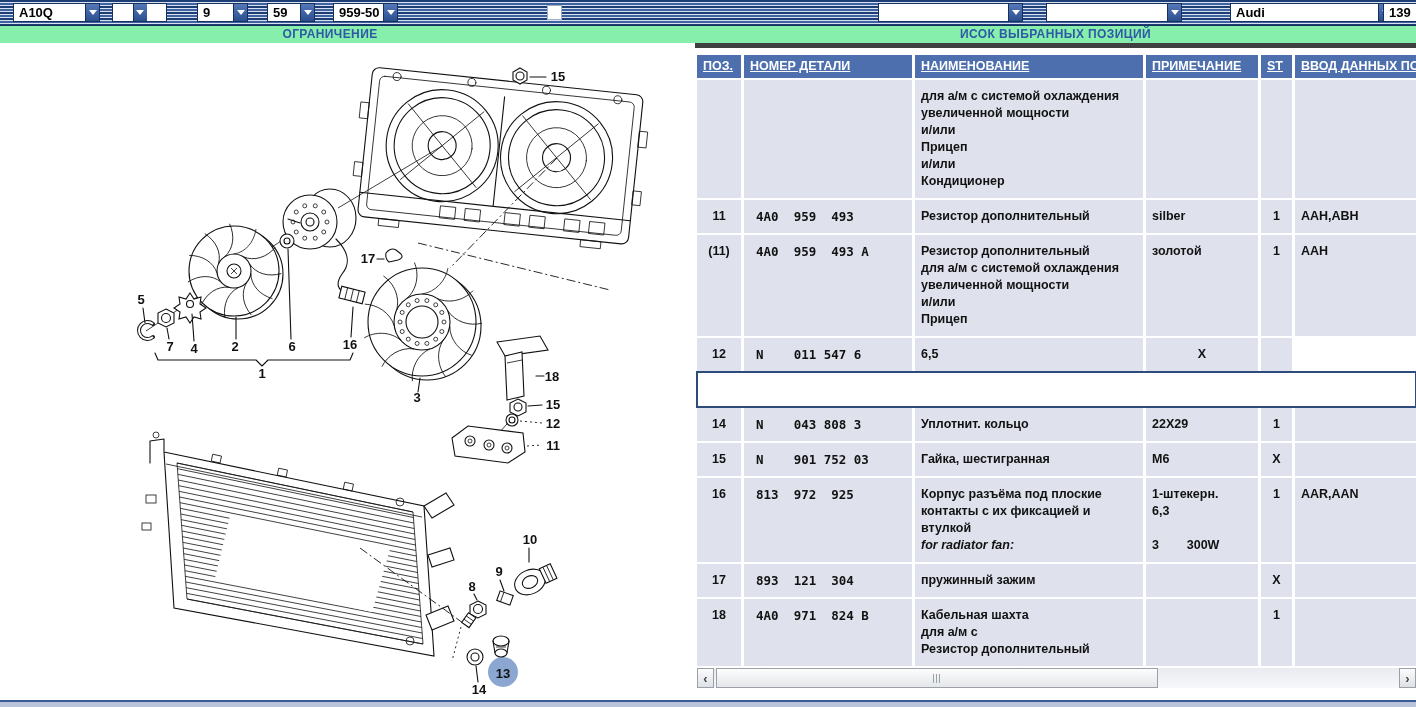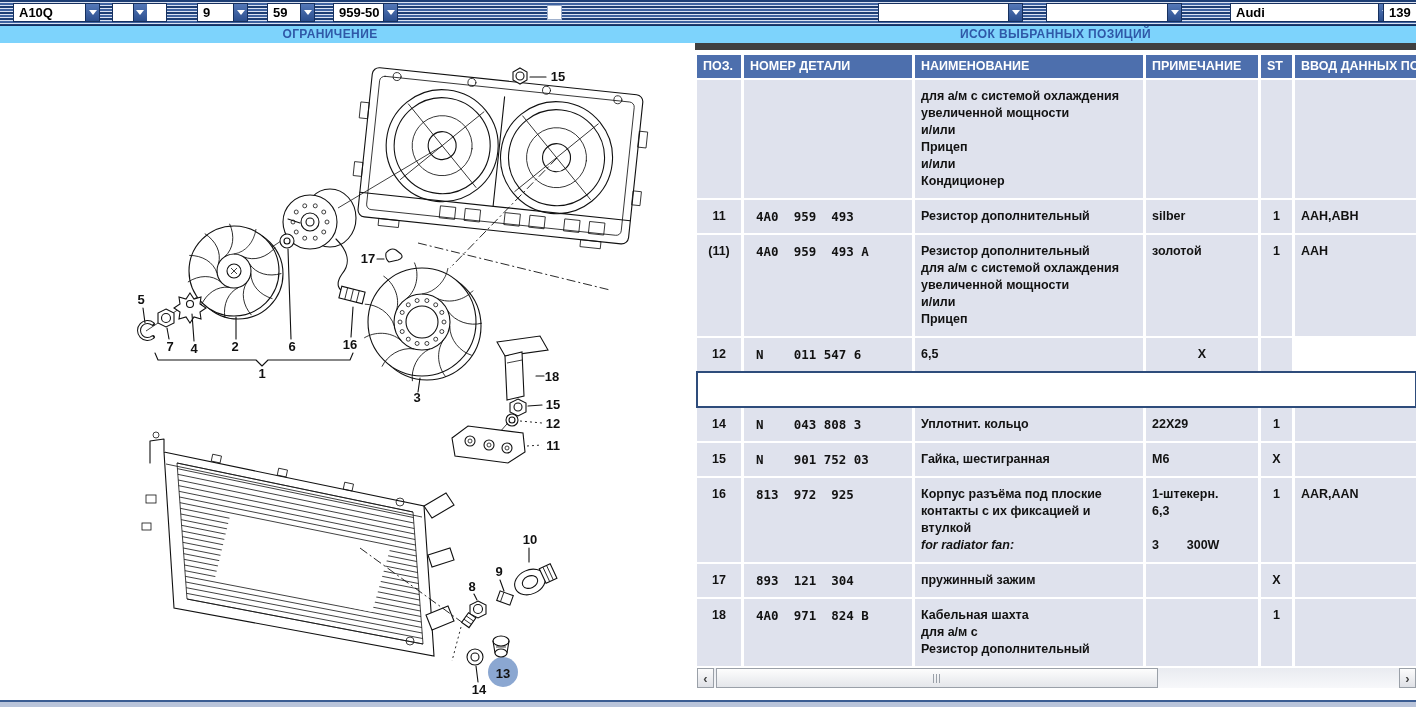--- a/index.html
+++ b/index.html
@@ -13,42 +13,42 @@
   .dd{position:absolute;top:3px;height:19px;background:#fff;border:1px solid #16305e;
       display:flex;align-items:center;box-sizing:border-box;}
   .dd .val{flex:1;font-size:13px;font-weight:bold;color:#000;padding-left:5px;white-space:nowrap;overflow:hidden;}
   .dd .arrow{width:13px;height:100%;background:linear-gradient(180deg,#5478b8,#2c4f8e);
       display:flex;align-items:center;justify-content:center;border-left:1px solid #16305e;}
   .dd .arrow b{width:0;height:0;border-left:4px solid transparent;border-right:4px solid transparent;
       border-top:5px solid #fff;}
   .sq{position:absolute;top:5px;width:13px;height:13px;background:#fff;border:1px solid #9fb0cc;}
 
   
-  .secbar{position:absolute;left:0;top:26px;width:1416px;height:17px;background:#7dd3fc;
-      border-bottom:7px solid #404040;}
+  .secbar{position:absolute;left:0;top:26px;width:1416px;height:17px;background:#86efac;
+      border-bottom:5px solid #404040;}
   .sectitle{position:absolute;top:1px;font-size:12px;font-weight:bold;color:#2f58a7;
       letter-spacing:.4px;text-align:center;}
 
   
   .diagram{position:absolute;left:0;top:43px;width:695px;height:657px;background:#fff;}
   svg text{font-family:"Liberation Sans",sans-serif;font-size:13px;font-weight:bold;fill:#111;}
   svg .ln{stroke:#111;stroke-width:1.1;fill:none;stroke-linecap:round;stroke-linejoin:round;}
   svg .thin{stroke:#111;stroke-width:.8;fill:none;}
   svg .dd1{stroke:#111;stroke-width:.9;fill:none;stroke-dasharray:9 3 2 3;}
   svg .dot{stroke:#111;stroke-width:.9;fill:none;stroke-dasharray:2 3;}
   svg .fillw{fill:#fff;stroke:#111;stroke-width:1.1;}
 
   
   .tablewrap{position:absolute;left:697px;top:55px;width:719px;background:#fff;}
   .tbl{display:flex;flex-direction:column;gap:2px;background:#fff;}
   .trow{display:grid;grid-template-columns:44px 168px 228px 112px 31px 1fr;column-gap:3px;
         background:#fff;position:relative;}
   .trow>div{background:#dfe2ed;color:#121212;font-size:12.5px;font-weight:bold;
         padding:8px 6px;line-height:17px;box-sizing:border-box;}
-  .trow.hdr>div{background:#4d6fad;color:#fff;font-size:12.5px;padding:3px 6px;line-height:17px;white-space:nowrap;overflow:hidden;}
+  .trow.hdr>div{background:#4d6fad;color:#fff;font-size:12.5px;padding:3px 6px;line-height:17px;white-space:nowrap;overflow:hidden;text-decoration:underline;}
   .c-pos{text-align:center;}
   .c-st{text-align:center;}
   .c-part{font-family:"DejaVu Sans Mono",monospace;white-space:pre;padding-left:12px !important;font-size:12.5px;}
   .c-name div{min-height:17px;white-space:pre-wrap;}
   .c-name div.tail{padding-right:2px;font-style:italic;}
   .c-note div{min-height:17px;white-space:pre;}
   .trow.sel>div{background:#fff;}
   .selborder{position:absolute;inset:-2px -1px -2px -1px;border:2px solid #2e4c7b;pointer-events:none;background:transparent;}
 
   

